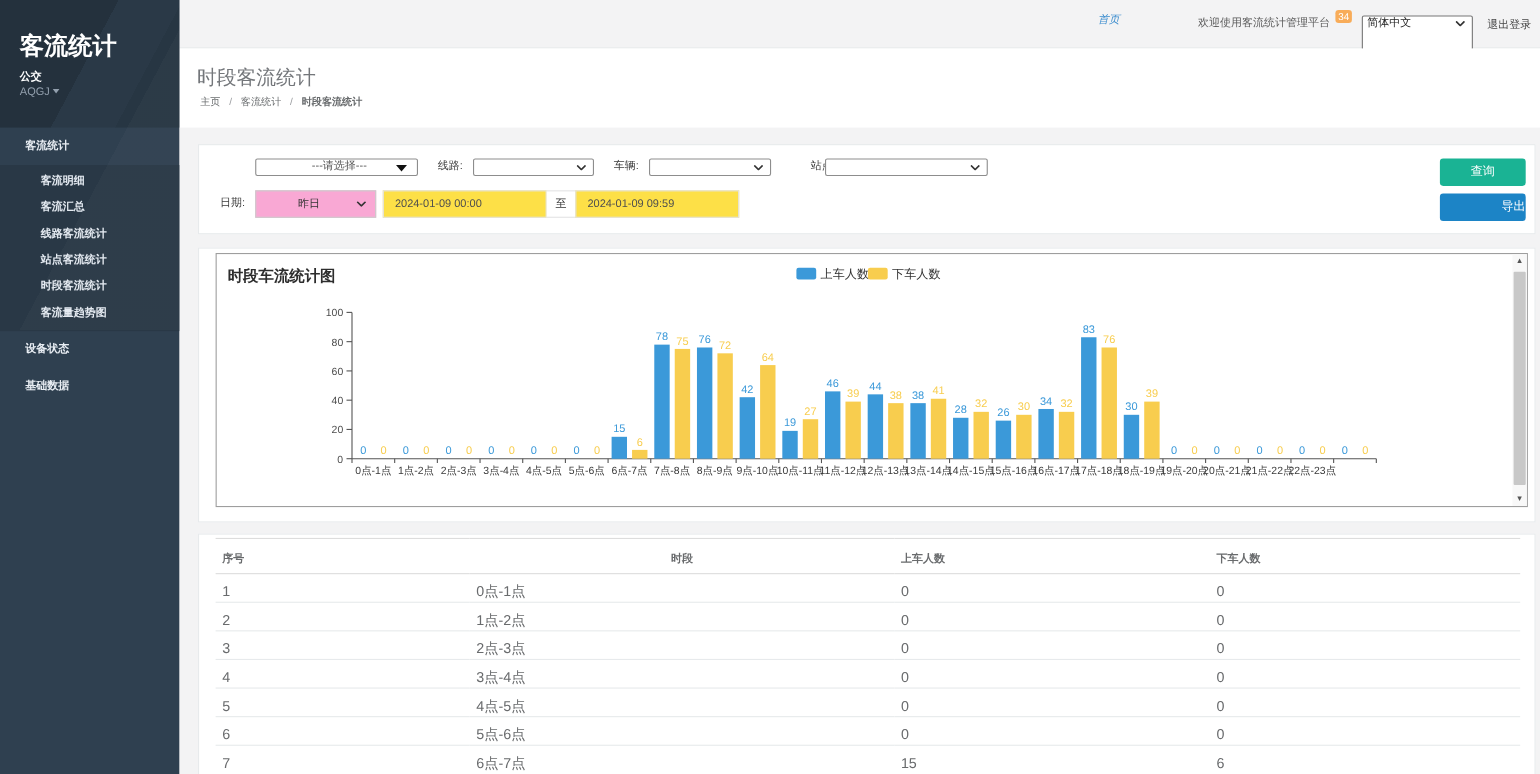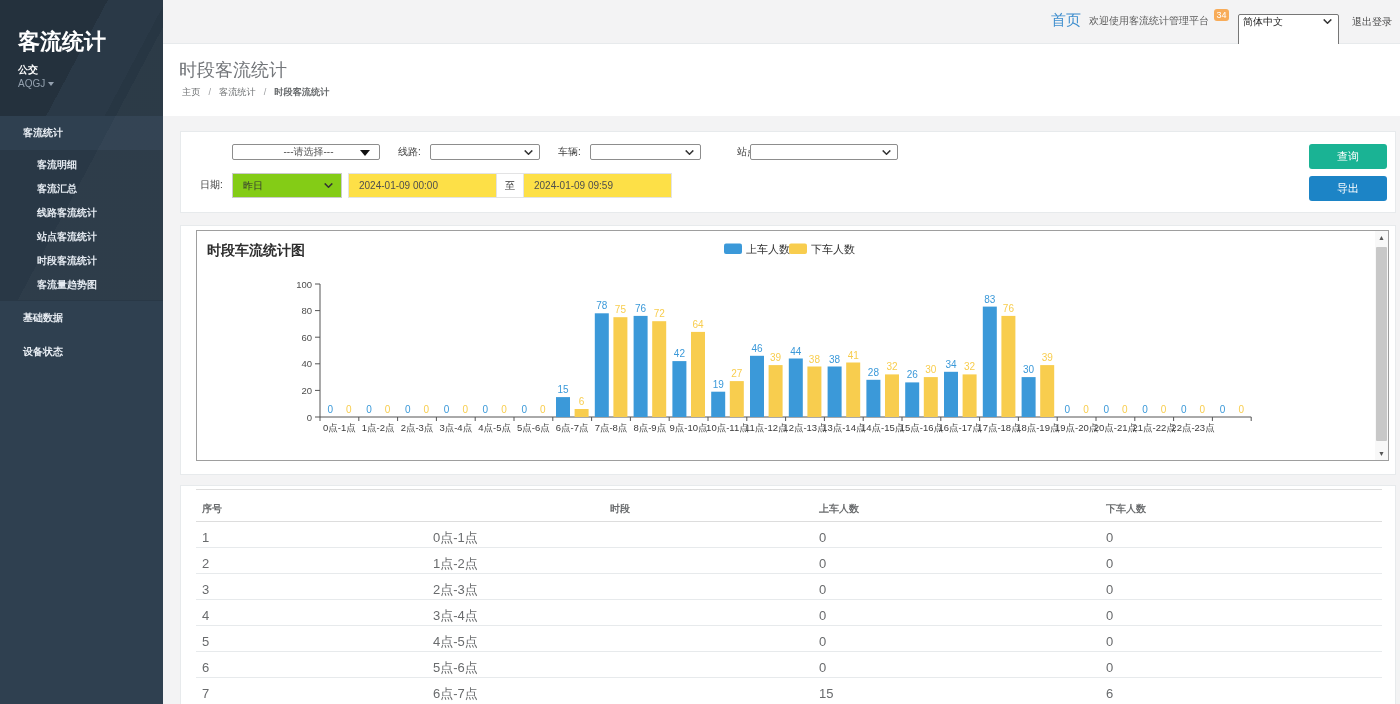--- a/index.html
+++ b/index.html
@@ -23,21 +23,21 @@
   color:#93a0ae; }
 .navitem { height:34px; line-height:34px; padding-left:23px; font-size:10px;
   font-weight:bold; color:#e8edf3; }
 #submenu { background:#293846; padding:3px 0 4px 0; }
 .sub { height:24px; line-height:24px; padding-left:37px; font-size:10px;
   font-weight:bold; color:#e4eaf1; }
 
 
 #topbar { position:absolute; left:163px; top:0; width:1237px; height:44px;
   background:#f3f3f4; border-bottom:1px solid #e7eaec; }
-#homelnk { position:absolute; left:888px; top:11px; font-size:15px; color:#3e8ece; }
+#homelnk { position:absolute; left:835px; top:11px; font-size:10px; color:#3e8ece;font-style:italic; }
 #welcome { position:absolute; left:926px; top:14px; font-size:10px; color:#5b5b5b; }
 #badge { position:absolute; left:1051px; top:9px; width:15px; height:12px;
   background:#f8ac59; color:#fff; border-radius:3px; font-size:9px;
   text-align:center; line-height:12px; }
 #lang { position:absolute; left:1075px; top:14px; width:101px; height:32px;
   background:#fff; border:1px solid #767676; border-radius:2px;
   font-size:10px; color:#222; line-height:13px; padding-left:4px; }
 #lang svg { position:absolute; right:6px; top:4px; }
 #logout { position:absolute; left:1189px; top:15px; font-size:10px; color:#464646; }
 
@@ -59,34 +59,34 @@
 
 
 .flabel { position:absolute; font-size:10px; color:#3c3c3c; height:16px; line-height:16px; }
 .sel { position:absolute; background:#fff; border:1px solid #8d8d8d;
   border-radius:2px; height:16px; top:12px; }
 .sel svg { position:absolute; right:6px; top:5px; }
 .sel .tri { position:absolute; right:9px; top:5px; width:0; height:0;
   border-left:5.5px solid transparent; border-right:5.5px solid transparent;
   border-top:6px solid #111; }
 .sel .ph { font-size:10px; color:#555; padding-left:5px; line-height:14px; display:block; }
-.dsel { position:absolute; background:#84cc16; border:1px solid #cbcbcb;
-  height:25px; top:41px; font-size:10px; color:#333; }
+.dsel { position:absolute; background:#f9a8d4; border:1px solid #cbcbcb;
+  height:25px; top:41px; font-size:10px; color:#333;padding-left:28px; }
 .dsel .ph { padding-left:10px; line-height:23px; display:block; }
 .dsel svg { position:absolute; right:8px; top:9px; }
 .dinp { position:absolute; background:#fde047; border:1px solid #e3e3e4;
   height:25px; top:41px; font-size:10px; color:#4e4e4e; line-height:23px; }
 .dinp span { padding-left:10px; }
 #zhi { position:absolute; background:#fff; border-top:1px solid #e3e3e4;
   border-bottom:1px solid #e3e3e4; height:25px; width:26px; top:41px;
   text-align:center; font-size:10px; color:#333; line-height:24px; }
 .btn { position:absolute; left:1128px; width:78px; height:25px; border-radius:3px;
   color:#fff; font-size:11px; text-align:center; line-height:25px; }
 #btnq { top:12px; background:#1ab394; }
-#btne { top:44px; background:#1c84c6; }
+#btne { top:44px; background:#1c84c6;text-align:right; }
 
 
 #chartbox { position:absolute; left:15px; top:4px; width:1193px; height:231px;
   border:1px solid #9e9e9e; background:#fff; }
 #chartin { position:absolute; left:0; top:0; width:1178px; height:229px; overflow:hidden; }
 #vsb { position:absolute; right:0; top:0; width:13px; height:229px; background:#f8f8f8; }
 #vsb .thumb { position:absolute; left:1px; top:16px; width:11px; height:194px;
   background:#c8c8c8; border-radius:1px; }
 #vsb .ar { position:absolute; left:0; width:13px; height:13px; font-size:7px;
   color:#555; text-align:center; line-height:13px; }
@@ -112,22 +112,22 @@
   </div>
   <div class="navitem">客流统计</div>
   <div id="submenu">
       <div class="sub">客流明细</div>
 <div class="sub">客流汇总</div>
 <div class="sub">线路客流统计</div>
 <div class="sub">站点客流统计</div>
 <div class="sub">时段客流统计</div>
 <div class="sub">客流量趋势图</div>
     </div>
+  <div class="navitem">设备状态</div>
   <div class="navitem">基础数据</div>
-  <div class="navitem">设备状态</div>
 </div>
 
 <div id="topbar">
   <div id="homelnk">首页</div>
   <div id="welcome">欢迎使用客流统计管理平台</div>
   <div id="badge">34</div>
   <div id="lang">简体中文<svg class="chev" width="9" height="5" viewBox="0 0 9 5">
         <path d="M0.7 0.4 L4.5 4.2 L8.3 0.4" fill="none" stroke="#333" stroke-width="1.5"></path>
       </svg></div>
   <div id="logout">退出登录</div>

